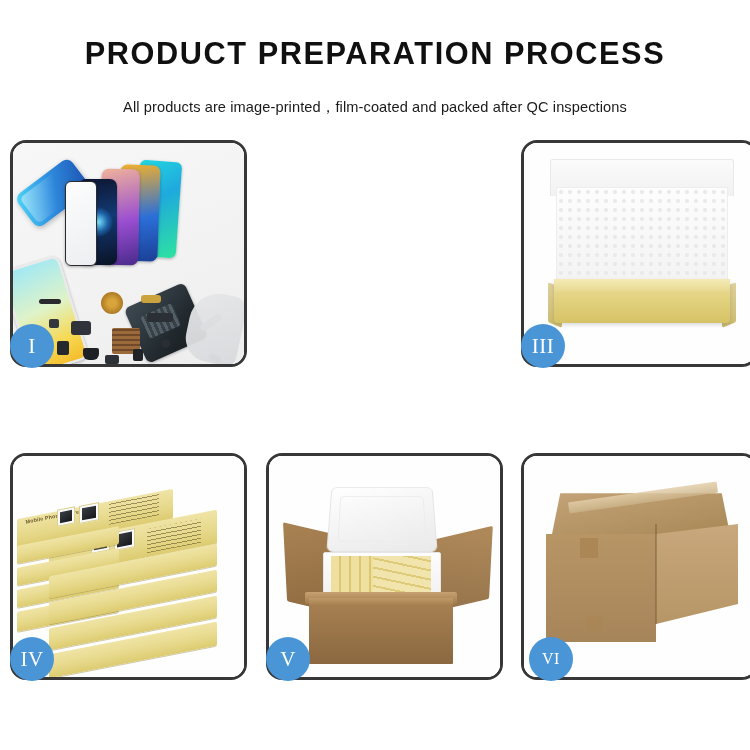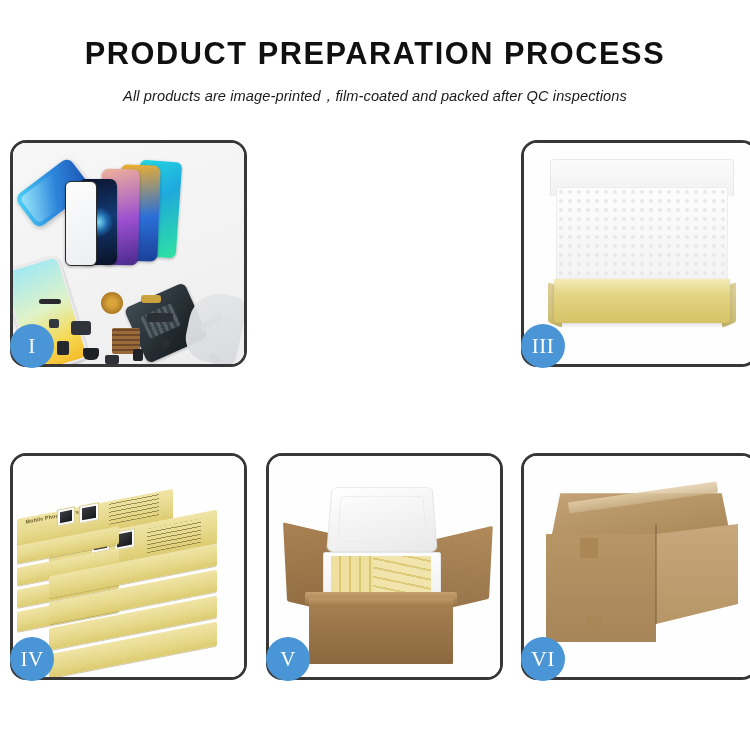--- a/index.html
+++ b/index.html
@@ -25,28 +25,27 @@
     padding-top: 36px;
     font-size: 31px;
     font-weight: 700;
     letter-spacing: 1.6px;
     color: #101010;
     font-family: "Liberation Sans", sans-serif;
     transform: scaleX(0.99);
     white-space: nowrap;
   }
   .subtitle {
-    margin: 4px;
+    margin: 15px;
     padding-top: 11px;
     font-size: 14.6px;
     font-weight: 400;
     letter-spacing: 0.1px;
     color: #1a1a1a;
     white-space: nowrap;
-    font-style: italic;
   }
 
   
   .grid { position: absolute; left: 0; top: 0; width: 750px; height: 750px; }
   .panel {
     position: absolute;
     width: 237px;
     height: 227px;
     border: 3px solid #373737;
     border-radius: 16px;
@@ -78,21 +77,21 @@
     border-radius: 50%;
     background: #4a95d6;
     color: #ffffff;
     font-family: "Liberation Serif", serif;
     font-size: 21px;
     line-height: 44px;
     text-align: center;
     letter-spacing: 0.5px;
     z-index: 6;
   }
-  .badge.wide { font-size: 22px; }
+  .badge.wide { font-size: 16px; margin-left: 8px; }
 
   
   .scene1 { position: absolute; inset: 0; background: linear-gradient(160deg,#f7f7f8 0%,#f2f2f3 60%,#ededee 100%); }
   .ph {
     position: absolute;
     border-radius: 7px;
     box-shadow: 0 1px 3px rgba(0,0,0,.30);
   }
   .ph.f1 { left: 124px; top: 18px; width: 42px; height: 96px;
            background: linear-gradient(150deg,#23d6e0 0%,#1fa9dd 40%,#2ee3a0 100%);

